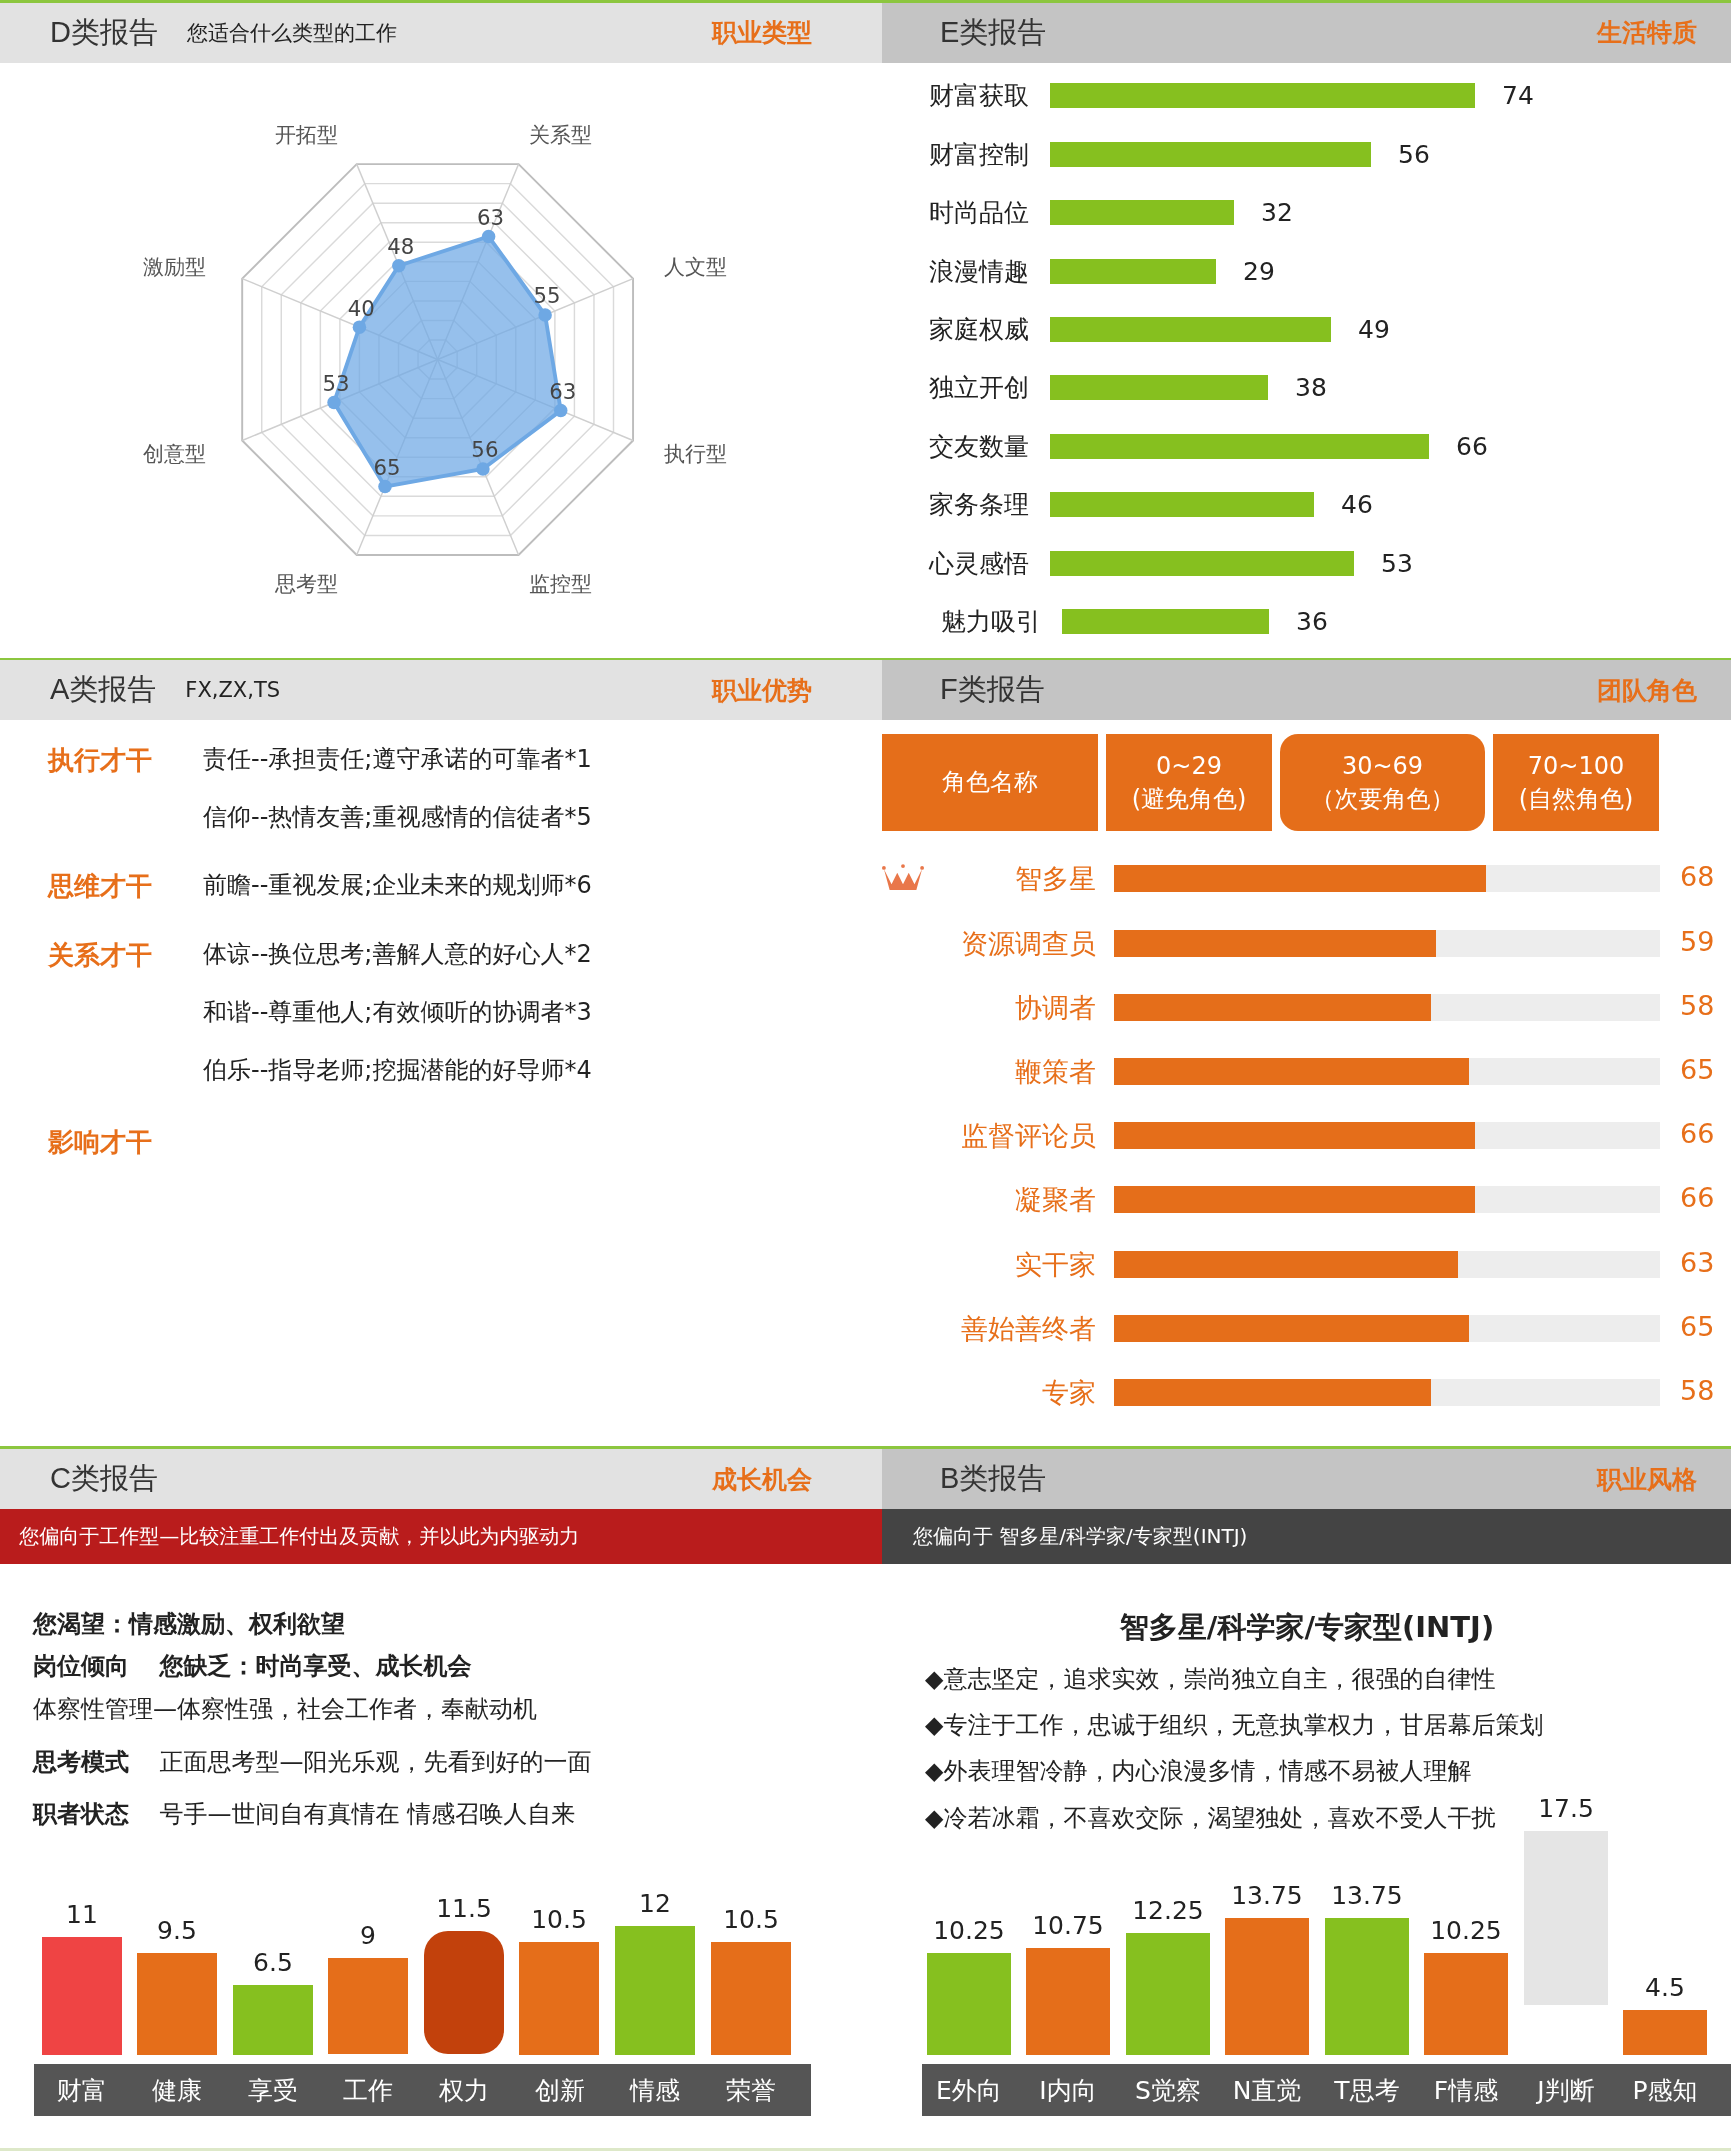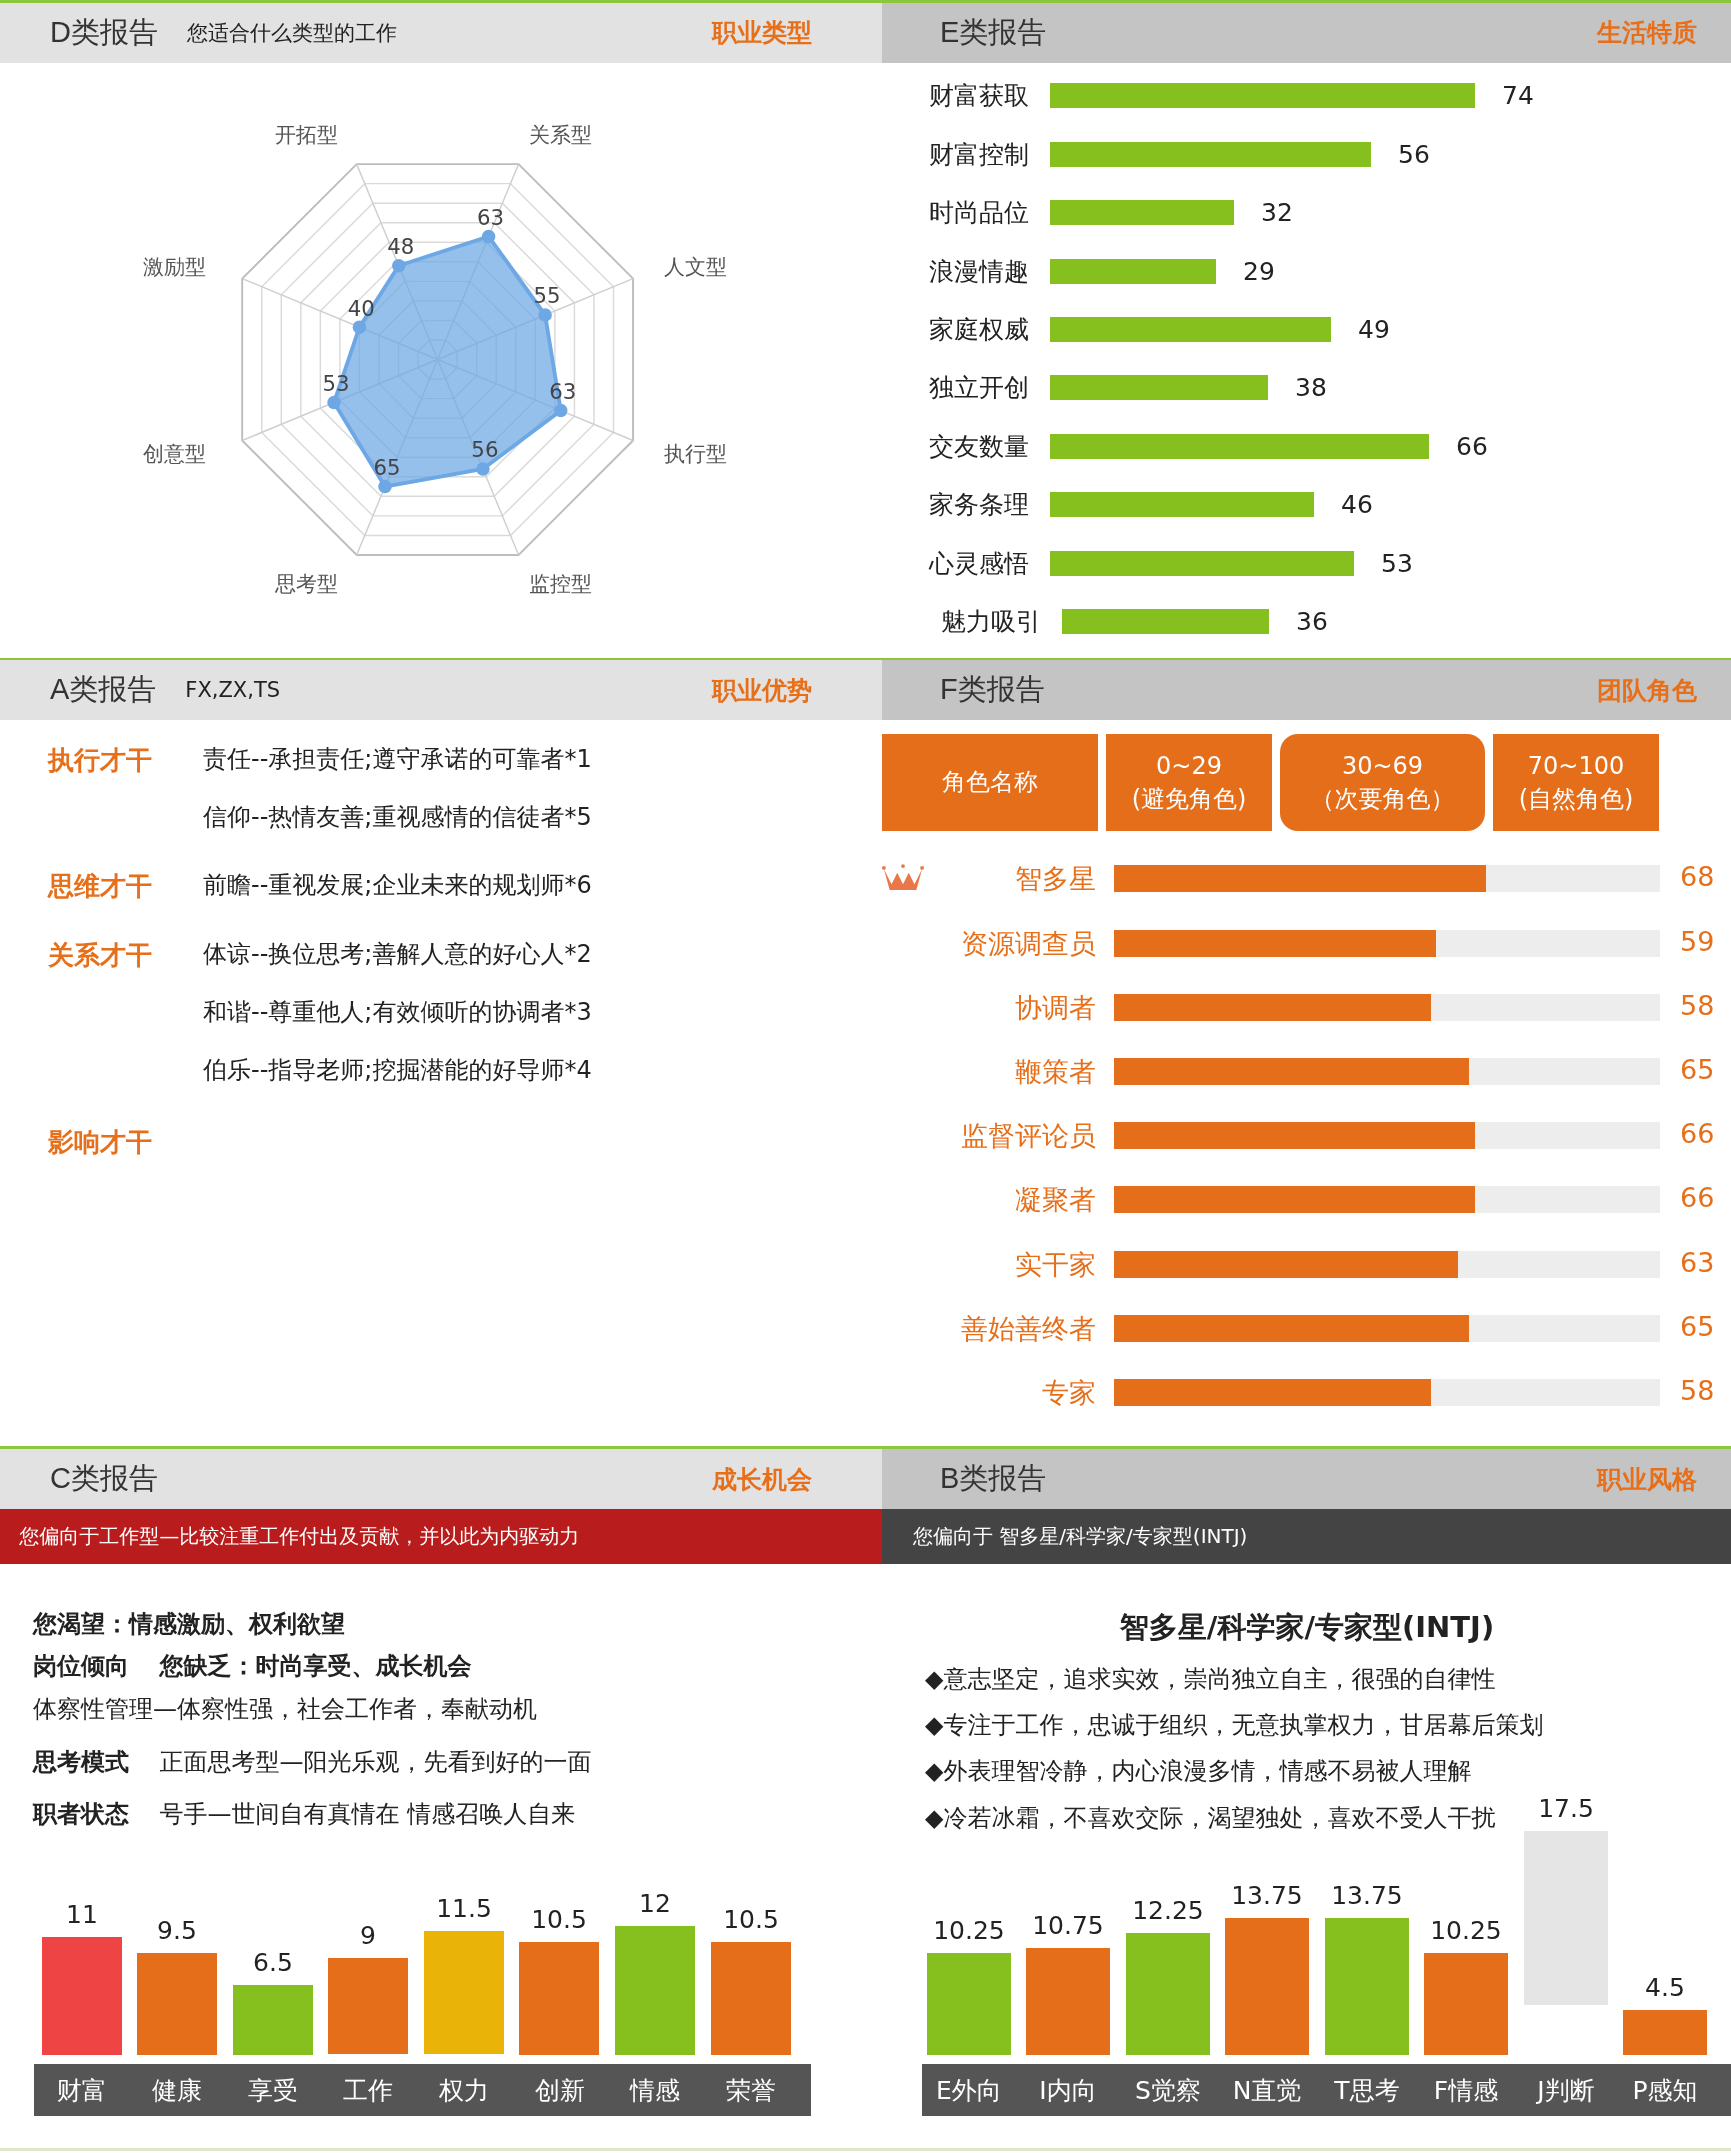--- a/index.html
+++ b/index.html
@@ -305,21 +305,21 @@
     </div>
     <div class="col" style="left:137px; top:1953px; width:80px; height:102px; background:#e56e1a;">
       <div class="v" style="top:-37px;">9.5</div>
     </div>
     <div class="col" style="left:233px; top:1985px; width:80px; height:70px; background:#86c01f;">
       <div class="v" style="top:-37px;">6.5</div>
     </div>
     <div class="col" style="left:328px; top:1958px; width:80px; height:96px; background:#e56e1a;">
       <div class="v" style="top:-37px;">9</div>
     </div>
-    <div class="col" style="left:424px; top:1931px; width:80px; height:123px; background:#eab308;">
+    <div class="col" style="left:424px; top:1931px; width:80px; height:123px; background:#c2410c;border-radius:24px;">
       <div class="v" style="top:-37px;">11.5</div>
     </div>
     <div class="col" style="left:519px; top:1942px; width:80px; height:113px; background:#e56e1a;">
       <div class="v" style="top:-37px;">10.5</div>
     </div>
     <div class="col" style="left:615px; top:1926px; width:80px; height:129px; background:#86c01f;">
       <div class="v" style="top:-37px;">12</div>
     </div>
     <div class="col" style="left:711px; top:1942px; width:80px; height:113px; background:#e56e1a;">
       <div class="v" style="top:-37px;">10.5</div>

